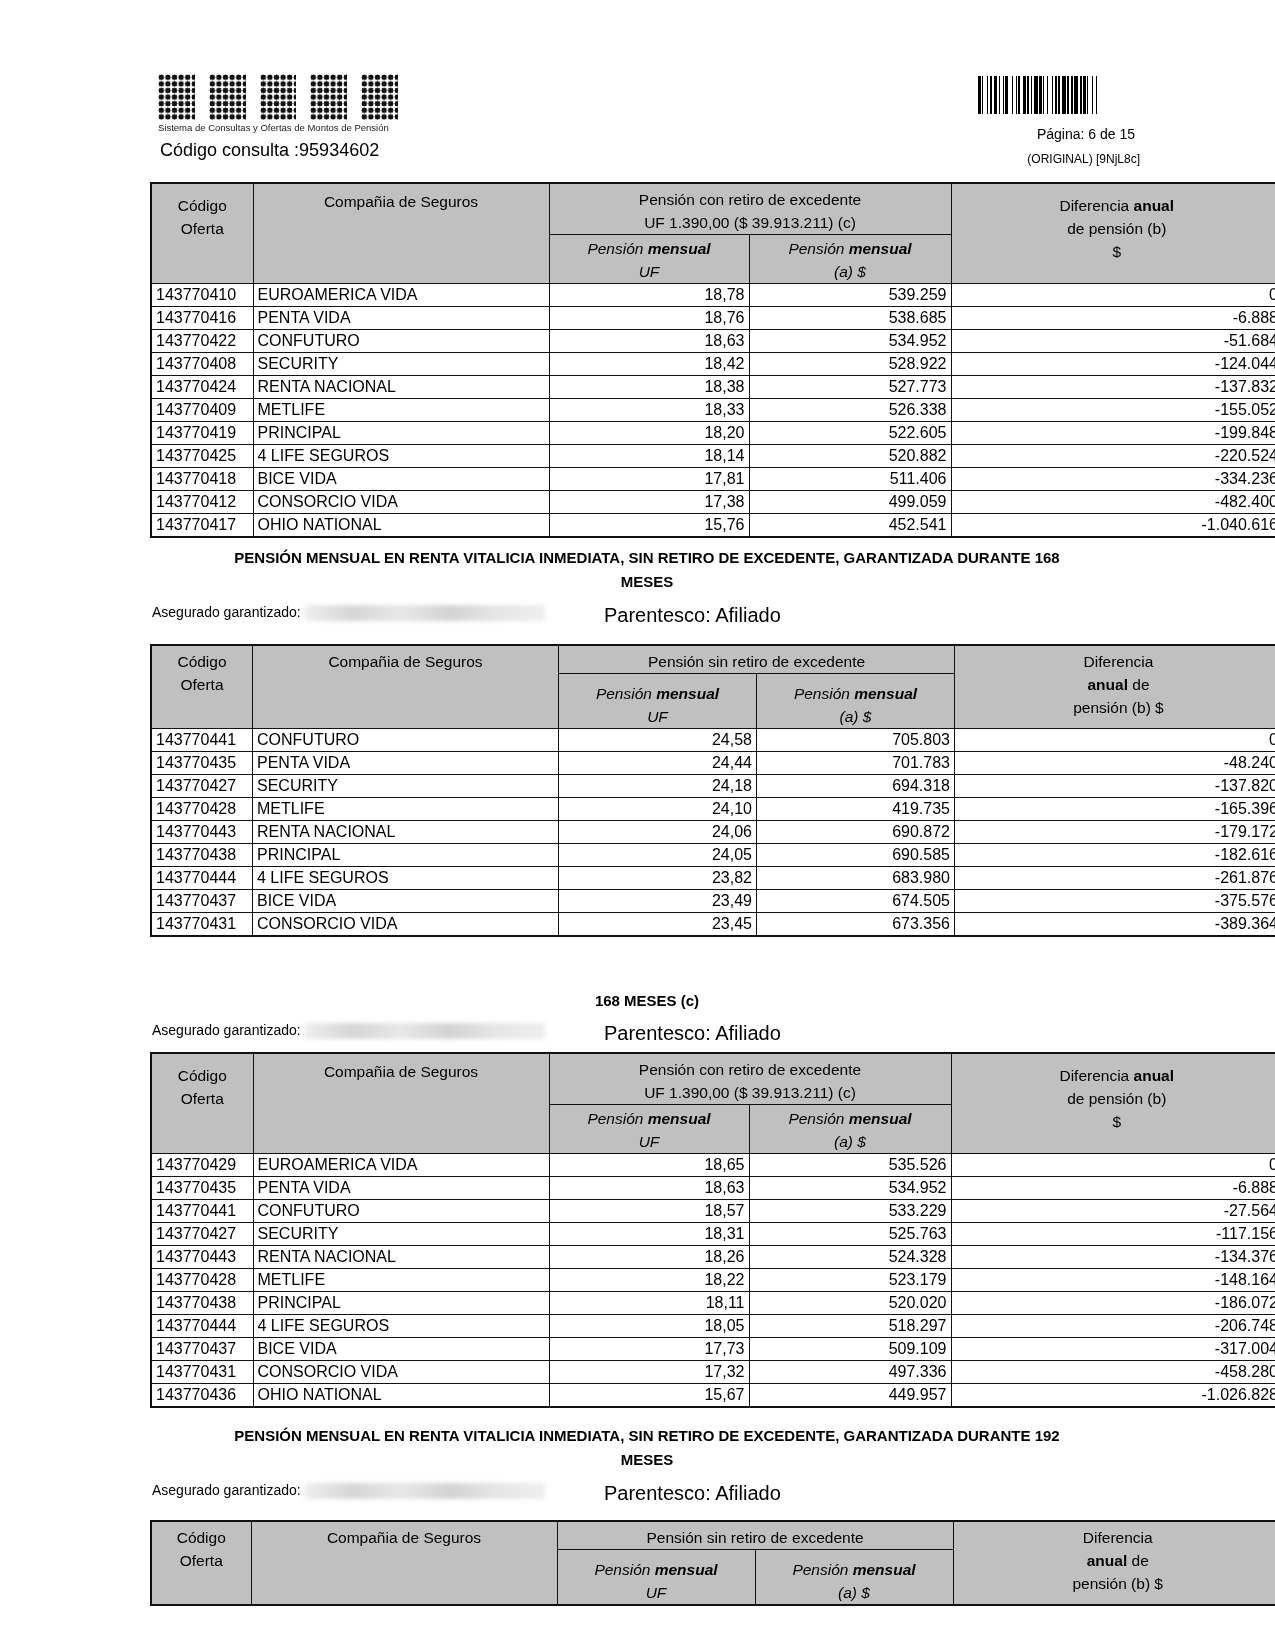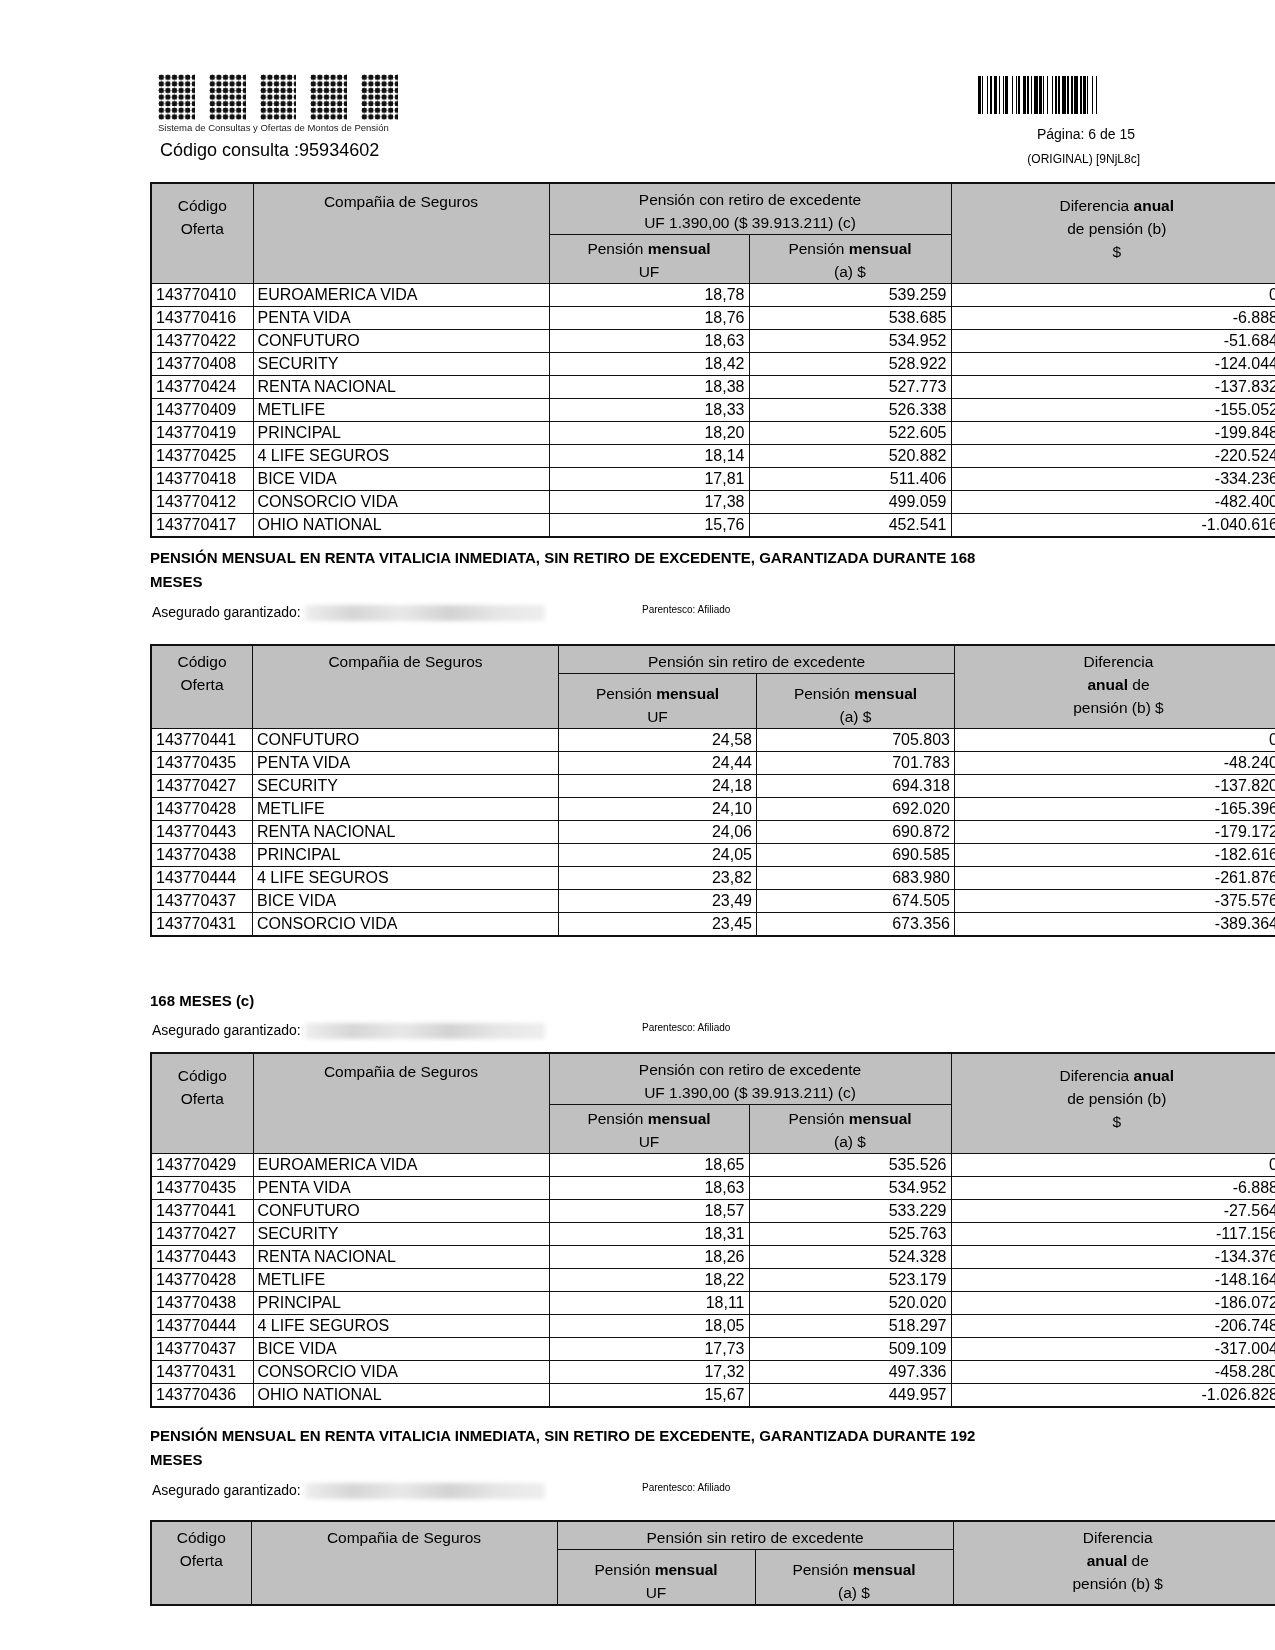--- a/index.html
+++ b/index.html
@@ -10,30 +10,30 @@
   .logo-sub { font-size: 9.5px; color: #222; margin-top: 2px; white-space: nowrap; }
   .codigo { position: absolute; left: 160px; top: 140px; font-size: 18px; }
   .barcode { position: absolute; left: 978px; top: 76px; width: 164px; height: 38px; display: flex; }
   .barcode span { display: block; height: 100%; background: #000; }
   .pagina { position: absolute; right: 140px; top: 126px; font-size: 14px; text-align: right; }
   .original { position: absolute; right: 135px; top: 152px; font-size: 12px; text-align: right; }
 
   table.t { position: absolute; left: 150px; width: 1134px; border-collapse: collapse; font-size: 16px; }
   table.t td, table.t th { border: 1.5px solid #111; padding: 0 4px; height: 22px; line-height: 22px; }
   table.t th { background: #c0c0c0; font-weight: normal; vertical-align: top; line-height: 23px; padding-top: 4px; font-size: 15.5px; }
-  table.t th.sub { padding-top: 2px; }
+  table.t th.sub { padding-top: 2px; font-style: italic; }
   table.t th b { font-weight: bold; }
   table.t td.cod { text-align: left; width: 92px; }
   table.t td.cia { text-align: left; }
   table.t td.num { text-align: right; }
   .border-outer { border: 2px solid #111 !important; }
-  .sec-title { position: absolute; left: 150px; width: 994px; text-align: left; font-weight: bold; font-size: 15px; line-height: 24px; }
+  .sec-title { position: absolute; left: 150px; width: 994px; text-align: center; font-weight: bold; font-size: 15px; line-height: 24px; }
   .aseg { position: absolute; left: 152px; font-size: 14px; }
   .blur { display: inline-block; width: 240px; height: 16px; vertical-align: middle; background: linear-gradient(90deg, #eee, #d6d6d6 20%, #e8e8e8 40%, #d3d3d3 60%, #e6e6e6 80%, #eee); filter: blur(2px); }
-  .paren { position: absolute; left: 642px; font-size: 10px; }
+  .paren { position: absolute; left: 604px; font-size: 20px; }
 </style>
 </head>
 <body>
 
 <div class="logo">
   <div class="logo-dots">
     <div class="logo-letter"></div>
       <div class="logo-letter"></div>
       <div class="logo-letter"></div>
       <div class="logo-letter"></div>
@@ -251,21 +251,21 @@
         <td class="cod">143770427</td>
         <td class="cia">SECURITY</td>
         <td class="num">24,18</td>
         <td class="num">694.318</td>
         <td class="num">-137.820</td>
       </tr>
       <tr>
         <td class="cod">143770428</td>
         <td class="cia">METLIFE</td>
         <td class="num">24,10</td>
-        <td class="num">692.020</td>
+        <td class="num">419.735</td>
         <td class="num">-165.396</td>
       </tr>
       <tr>
         <td class="cod">143770443</td>
         <td class="cia">RENTA NACIONAL</td>
         <td class="num">24,06</td>
         <td class="num">690.872</td>
         <td class="num">-179.172</td>
       </tr>
       <tr>

